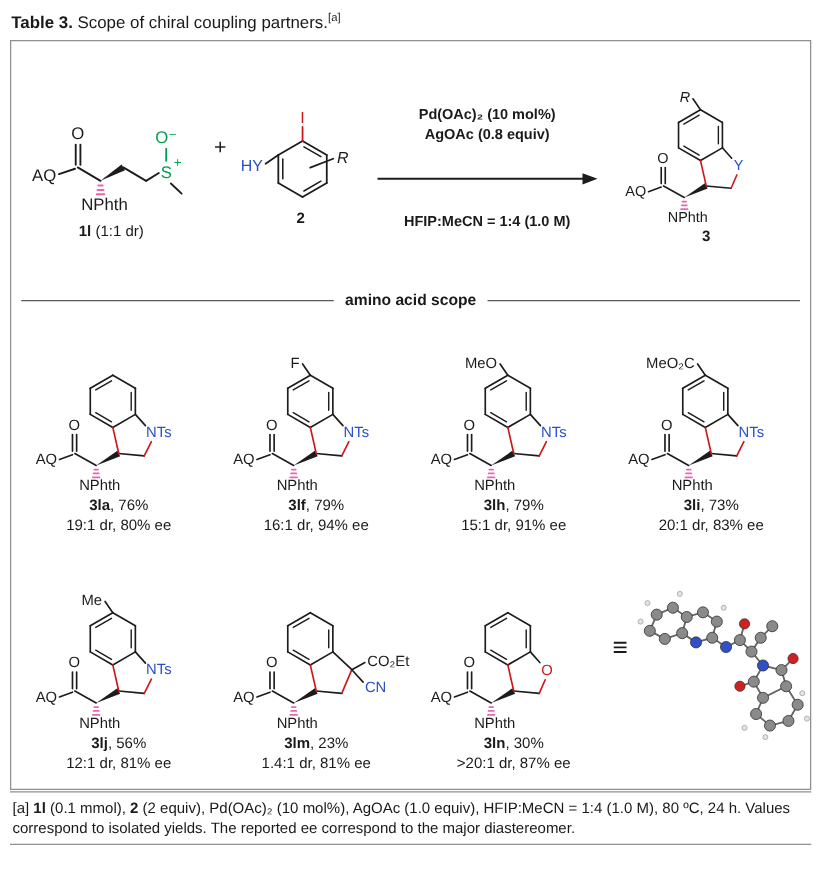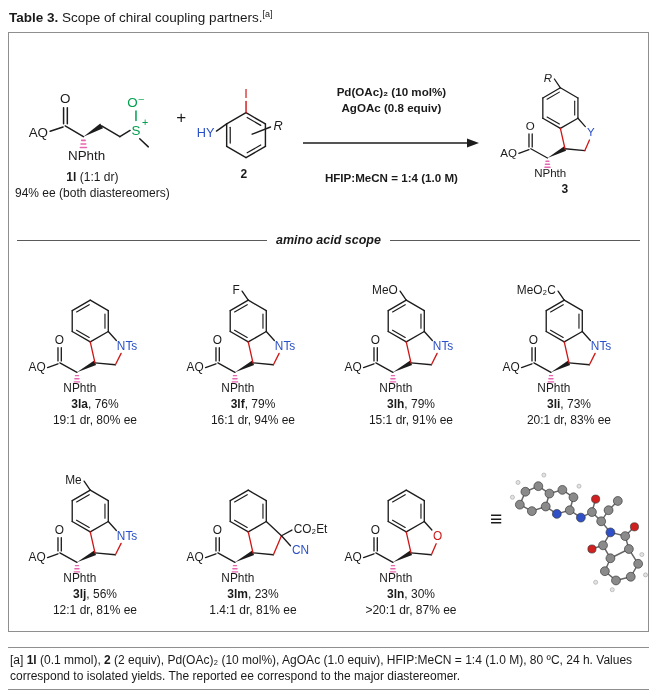--- a/index.html
+++ b/index.html
@@ -27,30 +27,30 @@
   .col{display:flex;flex-direction:column;align-items:center;}
   .struct{line-height:0}
   .slabel{font-size:12px;text-align:center;line-height:1.3;}
   .plus{font-size:17px;margin-top:-34px;}
   .conditions-col{text-align:center;gap:19px;}
   .cond{font-size:11.6px;line-height:1.35;font-weight:bold;}
   .cond.above{font-weight:700;}
   .arrow{margin:3px 0 2px 0;display:block}
   .divider{display:flex;align-items:center;gap:9px;margin:0 4px 2px 4px;}
   .dline{flex:1;height:1px;background:#5a5a5a;}
-  .dlabel{font-weight:700;font-style:italic;font-size:12.5px;}
+  .dlabel{font-weight:700;font-size:12.5px;}
   .grid{display:flex;justify-content:space-between;align-items:flex-end;flex:1;padding:0 3px;}
   .product-cell{display:flex;flex-direction:column;align-items:center;justify-content:flex-end;padding-bottom:10px;}
   .prod-label{font-size:12px;text-align:left;line-height:1.32;}
   .xray-cell{display:flex;align-items:center;align-self:center;margin-bottom:6px;}
   .equiv{font-size:21px;margin:0 3px 24px 0;}
   .footnote{
     font-size:12px;line-height:1.34;
     border-top:1px solid #8f8f8f;border-bottom:1px solid #8f8f8f;
-    margin-top:15px;padding:4px 2px 5px 2px;
+    margin-top:1px;padding:4px 2px 5px 2px;
   }
   svg{overflow:visible}
   svg text{font-family:"Liberation Sans","DejaVu Sans",sans-serif;}
 </style>
 </head>
 <body>
 
 <div class="page">
 
   <div class="title"><span class="b">Table 3.</span><span> Scope of chiral coupling partners.</span><sup>[a]</sup></div>
@@ -73,21 +73,20 @@
               <polygon points="61,63 79.3,55.2 76.7,50.8" fill="#1c1c1c"></polygon>
               <line x1="78" y1="53" x2="95" y2="63" stroke="#1c1c1c" stroke-width="1.4" stroke-linecap="round"></line>
               <line x1="95" y1="63" x2="104.5" y2="57.2" stroke="#1c1c1c" stroke-width="1.4" stroke-linecap="round"></line>
               <text x="110" y="61" font-size="12.5" fill="#00a050" text-anchor="middle">S</text>
               <line x1="110" y1="48" x2="110" y2="39" stroke="#00a050" stroke-width="1.4" stroke-linecap="round"></line>
               <text x="110" y="35" font-size="12.5" fill="#00a050" text-anchor="middle">O⁻</text>
               <text x="118.5" y="53" font-size="10" fill="#00a050" text-anchor="middle">+</text>
               <line x1="113.5" y1="65" x2="121.5" y2="72.5" stroke="#1c1c1c" stroke-width="1.4" stroke-linecap="round"></line>
             </svg></div>
         <div class="slabel"><span class="b">1l</span><span> (1:1 </span><span class="i">dr</span><span>)</span></div>
-        <div class="slabel"><span>94% </span><span class="i">ee</span><span> (both diastereomers)</span></div>
       </div>
 
       <div class="plus">+</div>
 
       <div class="col">
         <div id="svg-substrate2" class="struct"><svg viewBox="0 0 100 78" width="102" height="80">
               <line x1="52" y1="25" x2="71" y2="36" stroke="#1c1c1c" stroke-width="1.4" stroke-linecap="round"></line>
               <line x1="71" y1="36" x2="71" y2="58" stroke="#1c1c1c" stroke-width="1.4" stroke-linecap="round"></line>
               <line x1="71" y1="58" x2="52" y2="69" stroke="#1c1c1c" stroke-width="1.4" stroke-linecap="round"></line>
               <line x1="52" y1="69" x2="33" y2="58" stroke="#1c1c1c" stroke-width="1.4" stroke-linecap="round"></line>

